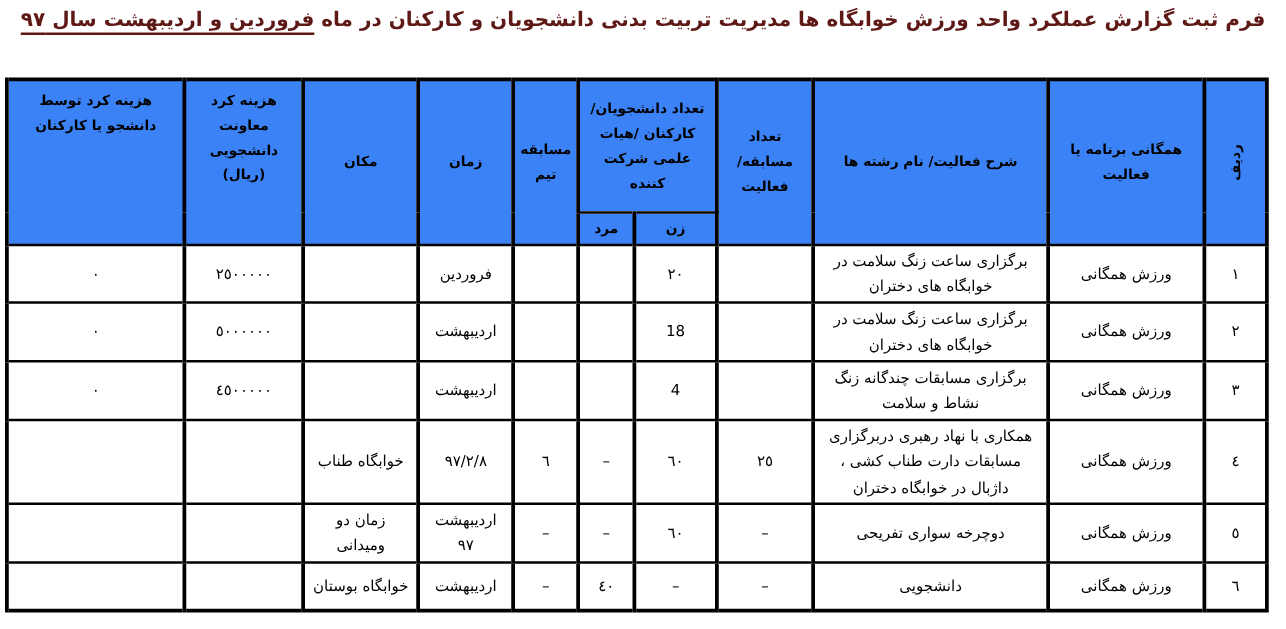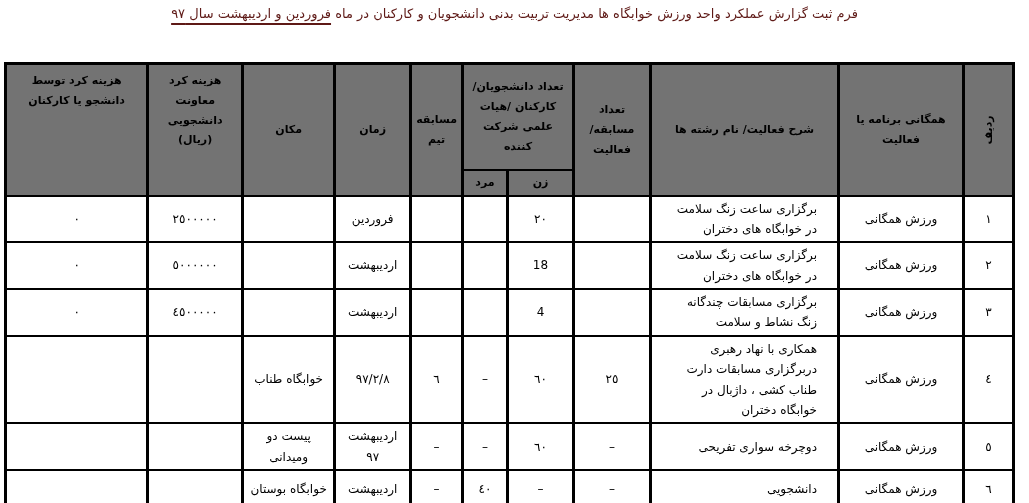--- a/index.html
+++ b/index.html
@@ -10,22 +10,22 @@
     font-family: "DejaVu Sans", sans-serif;
     position: relative;
     overflow: hidden;
   }
   .title {
     position: absolute;
     top: 6px; left: 0; width: 100%;
     text-align: center;
     direction: rtl;
     color: #5e1916;
-    font-weight: normal;
-    font-size: 13px;
+    font-weight: bold;
+    font-size: 16px;
     letter-spacing: -0.2px;
   }
   .title .underlined {
     text-decoration: underline;
     text-decoration-thickness: 2px;
     text-underline-offset: 5px;
   }
   table.report {
     position: absolute;
     top: 62px; right: 14px;
@@ -37,21 +37,21 @@
   .report th, .report td {
     border: 2px solid #000;
     border-left-width: 3px;
     border-right-width: 3px;
     text-align: center;
     vertical-align: middle;
     padding: 2px 4px;
     overflow: hidden;
   }
   .report thead th {
-    background: #737373;
+    background: #3b82f6;
     font-size: 11px;
     font-weight: bold;
     line-height: 1.8;
     color: #000;
   }
   .report thead tr.main-hdr { height: 106px; }
   .report thead tr.sub-hdr  { height: 26px; }
   .report thead th.top-align { vertical-align: top; padding-top: 6px; }
   .report tbody td {
     font-size: 12px;
@@ -64,21 +64,21 @@
   .report tbody tr:nth-child(3) { height: 46px; }
   .report tbody tr:nth-child(4) { height: 63px; }
   .report tbody tr:nth-child(5) { height: 45px; }
   .report tbody tr:nth-child(6) { height: 39px; }
   .rot {
     transform: rotate(-90deg);
     white-space: nowrap;
     font-size: 11px;
     font-weight: bold;
   }
-  td.desc-cell { padding: 2px 20px; text-align: right; }
+  td.desc-cell { padding: 2px 8px; }
 </style>
 </head>
 <body>
 
 <div class="title">
   <span>فرم ثبت گزارش عملکرد واحد ورزش خوابگاه ها مدیریت تربیت بدنی دانشجویان و کارکنان در ماه</span>
   <span> </span>
   <span class="underlined">فروردین و اردیبهشت  سال ٩٧</span>
 </div>
 
@@ -171,21 +171,21 @@
   </tr>
       <tr>
     <td>٥</td>
     <td>ورزش همگانی</td>
     <td class="desc-cell">دوچرخه سواری تفریحی</td>
     <td>–</td>
     <td>٦٠</td>
     <td>–</td>
     <td>–</td>
     <td>اردیبهشت ٩٧</td>
-    <td>پیست دو ومیدانی</td>
+    <td>زمان دو ومیدانی</td>
     <td></td>
     <td></td>
   </tr>
       <tr>
     <td>٦</td>
     <td>ورزش همگانی</td>
     <td class="desc-cell">دانشجویی</td>
     <td>–</td>
     <td>–</td>
     <td>٤٠</td>

